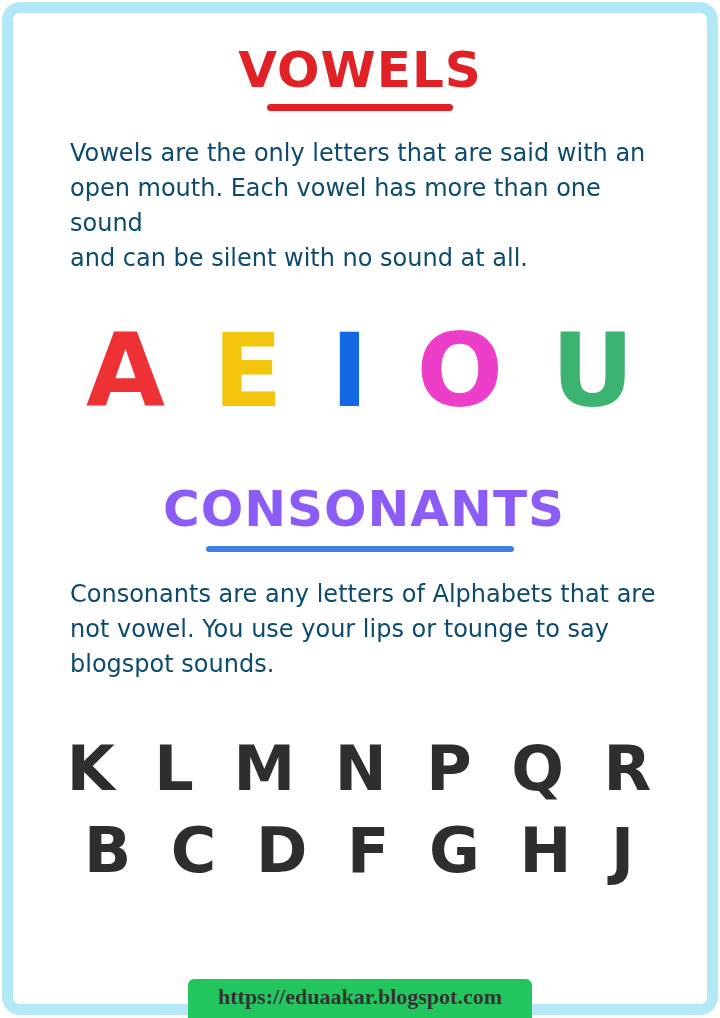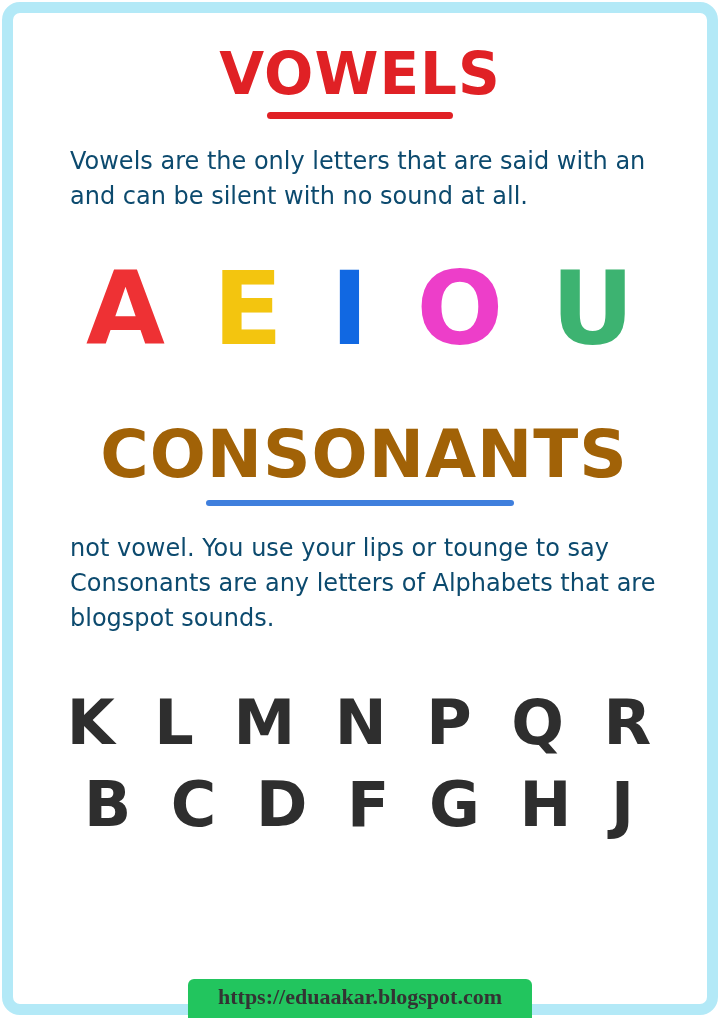--- a/index.html
+++ b/index.html
@@ -26,21 +26,21 @@
   .content {
     position: absolute;
     inset: 13px;
     z-index: 0;
     text-align: center;
   }
 
   
   .title-vowels {
     margin: 32px 0 0 0;
-    font-size: 58px;
+    font-size: 50px;
     font-weight: bold;
     letter-spacing: 1px;
     color: #e02125;
     line-height: 1.0;
   }
   .underline-red {
     width: 186px; height: 7px;
     margin: 9px auto 0 auto;
     border-radius: 4px;
     background: #e02125;
@@ -62,24 +62,24 @@
     align-items: flex-end;
     gap: 48px;
     font-size: 102px;
     font-weight: bold;
     line-height: 1.0;
   }
 
   
   .title-consonants {
     margin: 62px 0 0 8px;
-    font-size: 66px;
+    font-size: 50px;
     font-weight: bold;
     letter-spacing: 1px;
-    color: #a16207;
+    color: #8b5cf6;
     line-height: 1.0;
   }
   .underline-blue {
     width: 308px; height: 6px;
     margin: 12px auto 0 auto;
     border-radius: 3px;
     background: #3f7fdd;
   }
 
   .consonant-rows {
@@ -117,37 +117,38 @@
 
   <div class="frame"></div>
 
   <div class="content">
 
     <h1 class="title-vowels">VOWELS</h1>
     <div class="underline-red"></div>
 
     <div class="para">
       <div>Vowels are the only letters that are said with an</div>
+      <div>open mouth. Each vowel has more than one sound</div>
       <div>and can be silent with no sound at all.</div>
     </div>
 
     <div class="vowel-row">
       <span style="color: rgb(238, 49, 52);">A</span>
       <span style="color: rgb(243, 197, 15);">E</span>
       <span style="color: rgb(17, 104, 226);">I</span>
       <span style="color: rgb(237, 62, 201);">O</span>
       <span style="color: rgb(61, 179, 113);">U</span>
     </div>
 
     <h2 class="title-consonants">CONSONANTS</h2>
     <div class="underline-blue"></div>
 
     <div class="para">
+      <div>Consonants are any letters of Alphabets that are</div>
       <div>not vowel. You use your lips or tounge to say</div>
-      <div>Consonants are any letters of Alphabets that are</div>
       <div>blogspot sounds.</div>
     </div>
 
     <div class="consonant-rows">
       <div>K L M N P Q R</div>
       <div>B C D F G H J</div>
     </div>
 
   </div>
 

